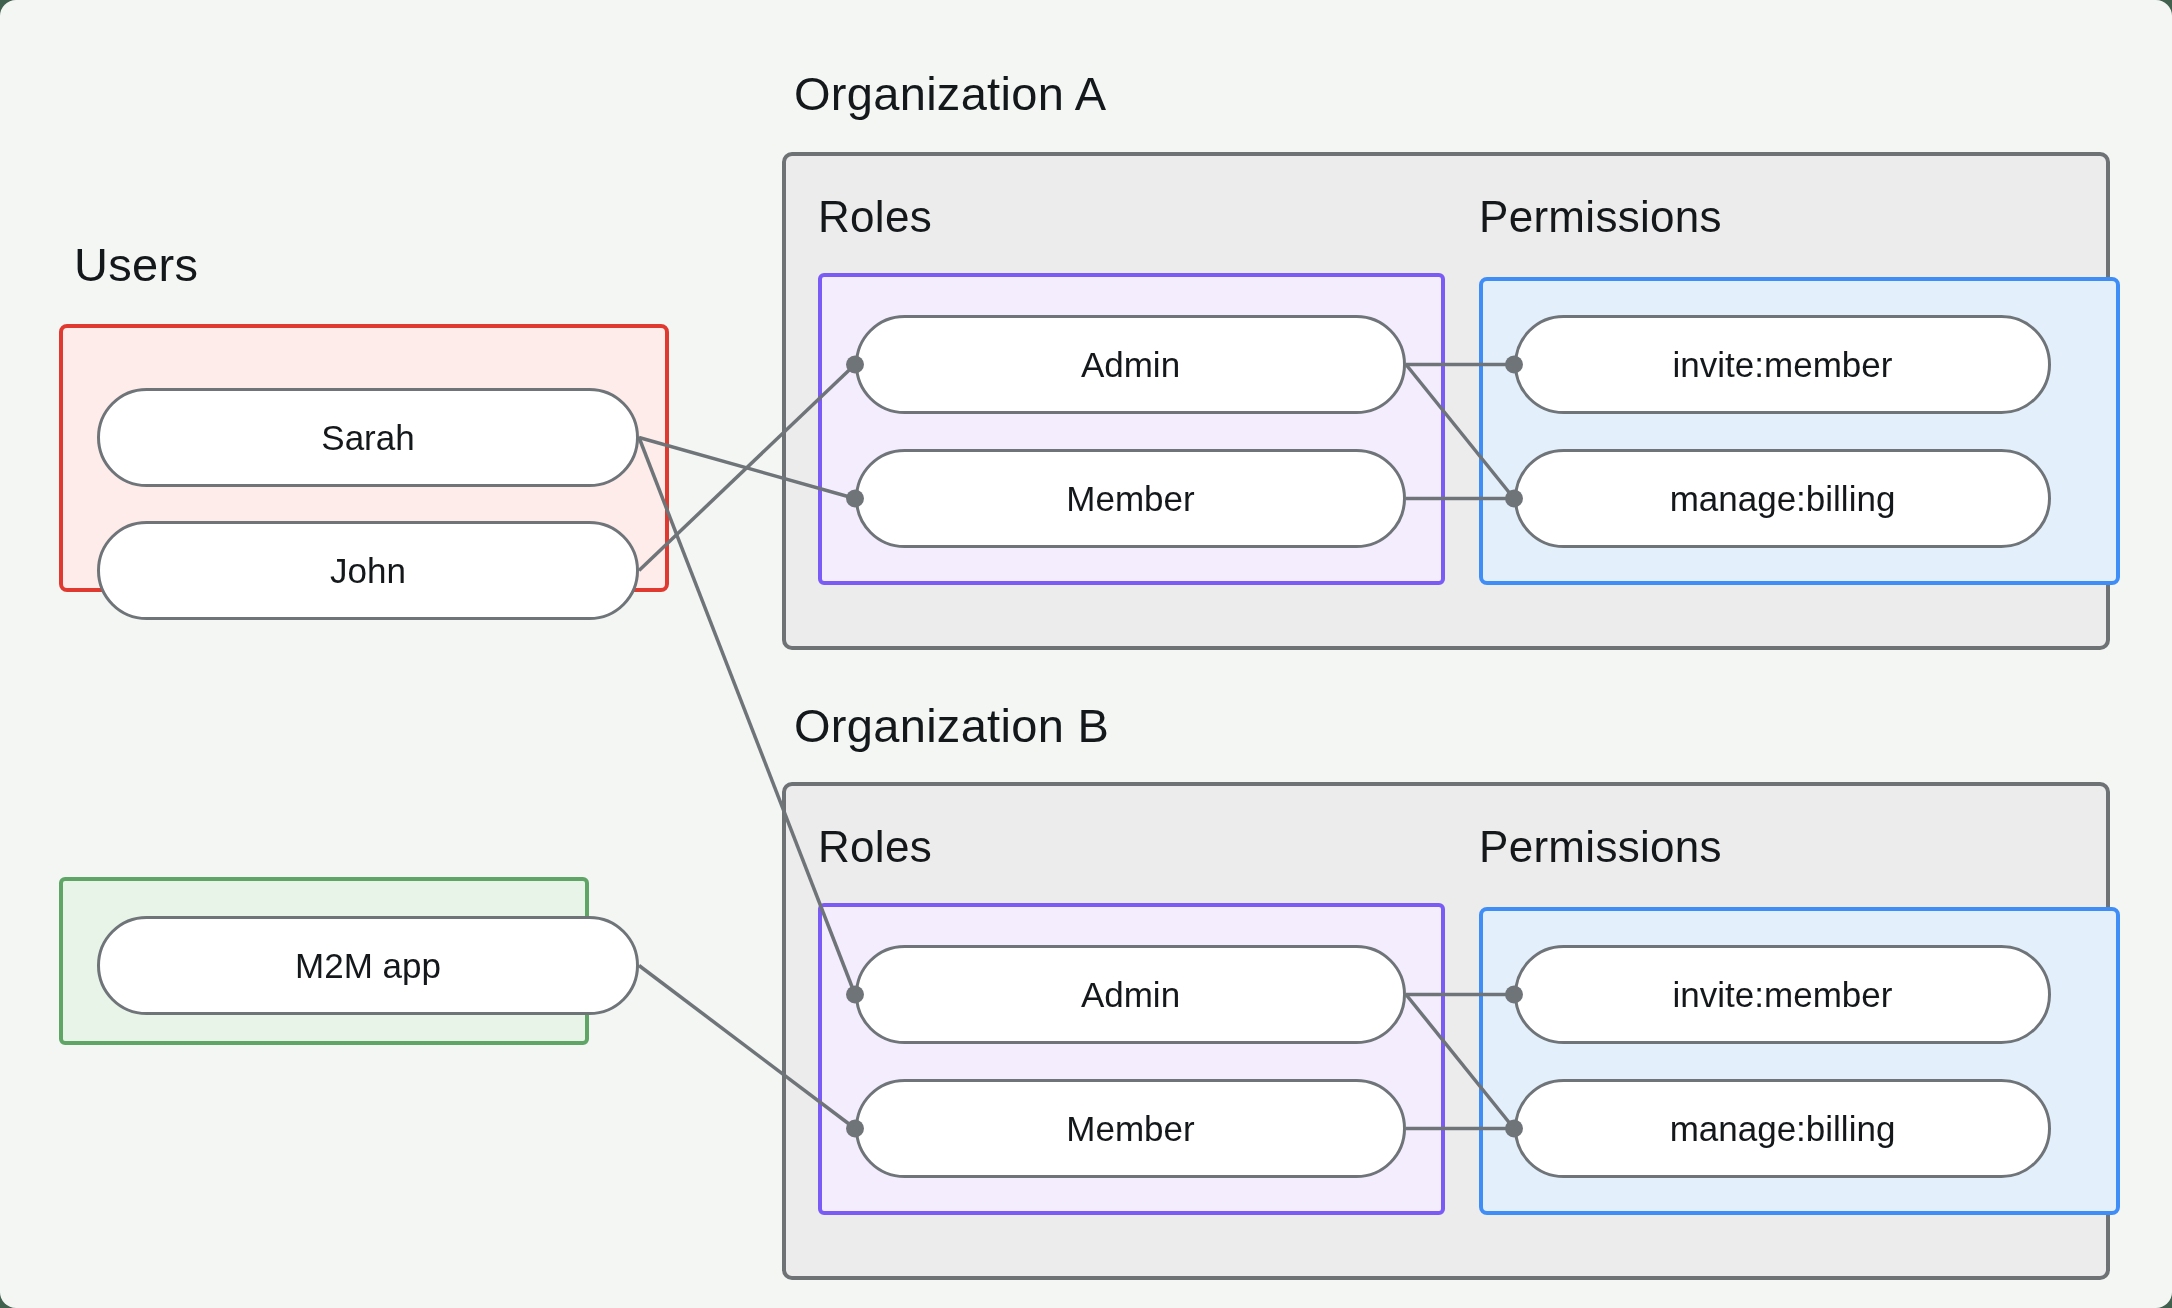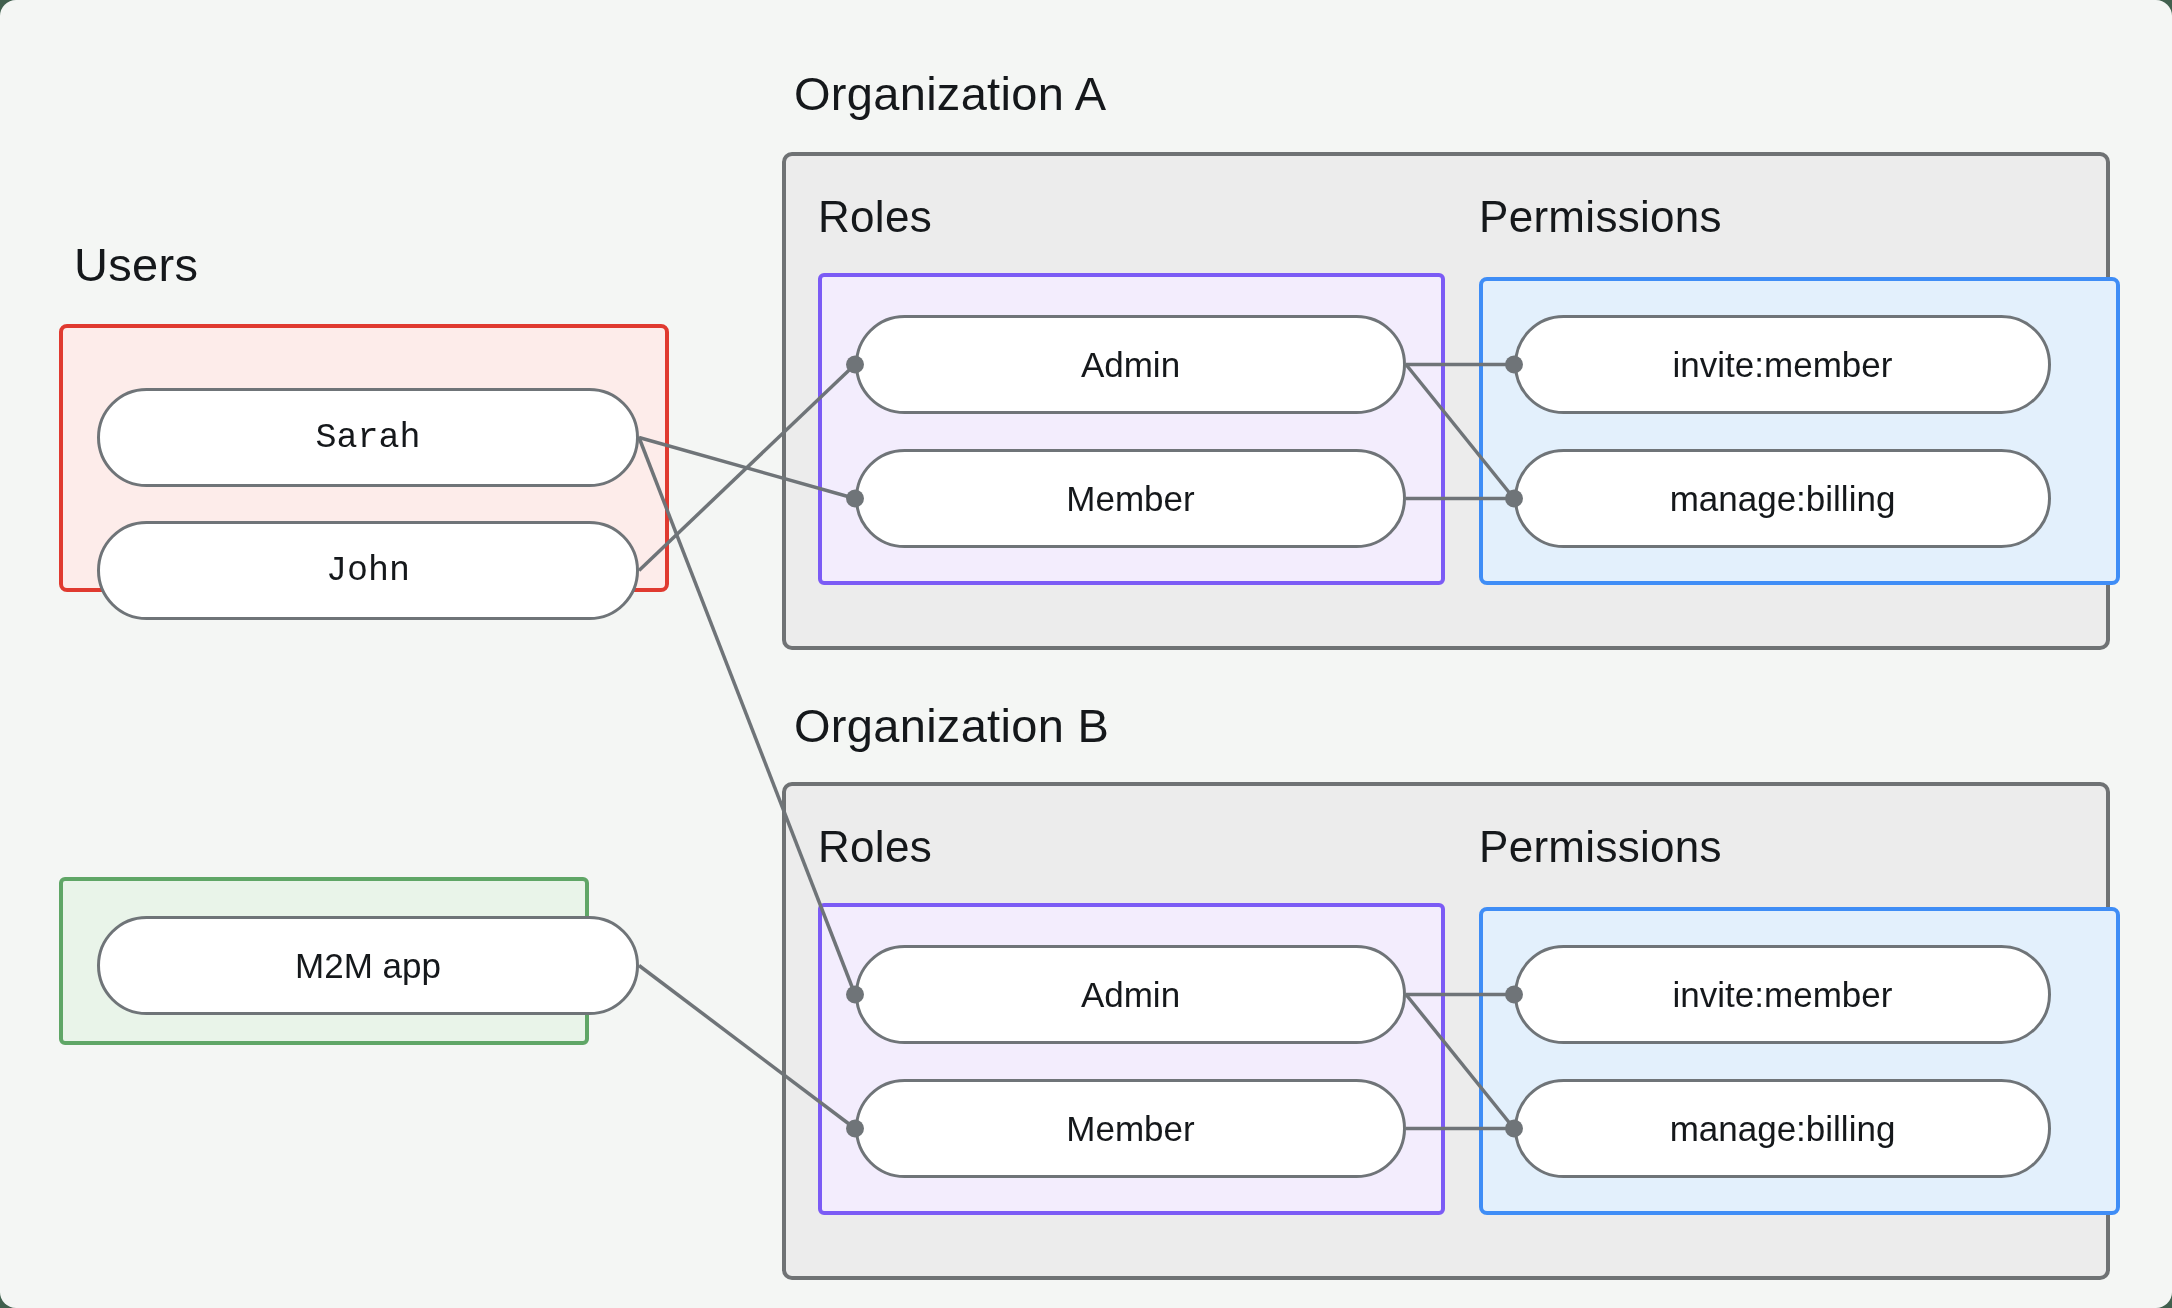--- a/index.html
+++ b/index.html
@@ -5,21 +5,21 @@
   html,body{margin:0;padding:0;background:var(--frame-bg,#41604e);}
   #canvas{
     position:relative;width:2172px;height:1308px;overflow:hidden;
     background:var(--page-bg,#f4f6f4);border-radius:16px;
     font-family:"Liberation Sans",sans-serif;color:var(--text,#15181b);
   }
   .abs{position:absolute;box-sizing:border-box;}
   .section-label{position:absolute;font-size:47px;font-weight:500;letter-spacing:.3px;white-space:nowrap;}
   .inner-label{position:absolute;font-size:44px;font-weight:500;letter-spacing:.3px;white-space:nowrap;}
 
-  #users-box{left:59px;top:324px;width:610px;height:268px;background:var(--red-fill,#fdecea);border:4px solid var(--red,#e03a30);border-radius:8px;font-family:Liberation Mono, monospace;}
+  #users-box{left:59px;top:324px;width:610px;height:268px;background:var(--red-fill,#fdecea);border:4px solid var(--red,#e03a30);border-radius:8px;}
   #m2m-box{left:59px;top:877px;width:530px;height:168px;background:var(--green-fill,#e9f4e9);border:4px solid var(--green,#5fa666);border-radius:6px;}
   .org-box{width:1328px;height:498px;background:var(--org-fill,#ececec);border:4px solid var(--org-border,#6f7274);border-radius:10px;}
   #orga-box{left:782px;top:152px;}
   #orgb-box{left:782px;top:782px;}
 
   .roles-box{position:absolute;left:32px;top:117px;width:619px;height:304px;background:var(--purple-fill,#f3edfd);border:4px solid var(--purple,#7b5bf5);border-radius:6px;}
   .perms-box{position:absolute;left:693px;top:121px;width:595px;height:300px;background:var(--blue-fill,#e3f0fc);border:4px solid var(--blue,#3f8df6);border-radius:8px;padding-left:38px;}
   .org-roles-label{left:32px;top:36px;}
   .org-perms-label{left:693px;top:36px;text-align:center;}
 

